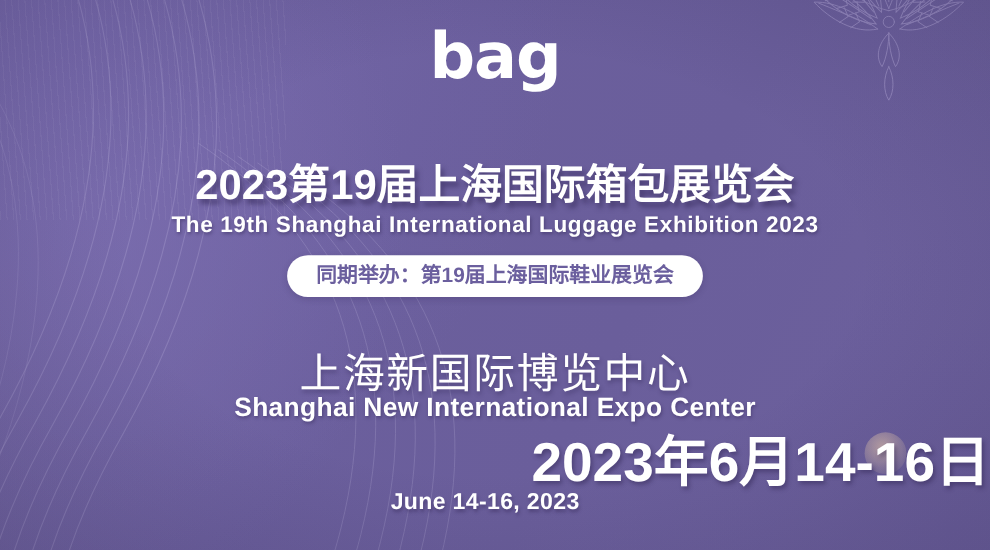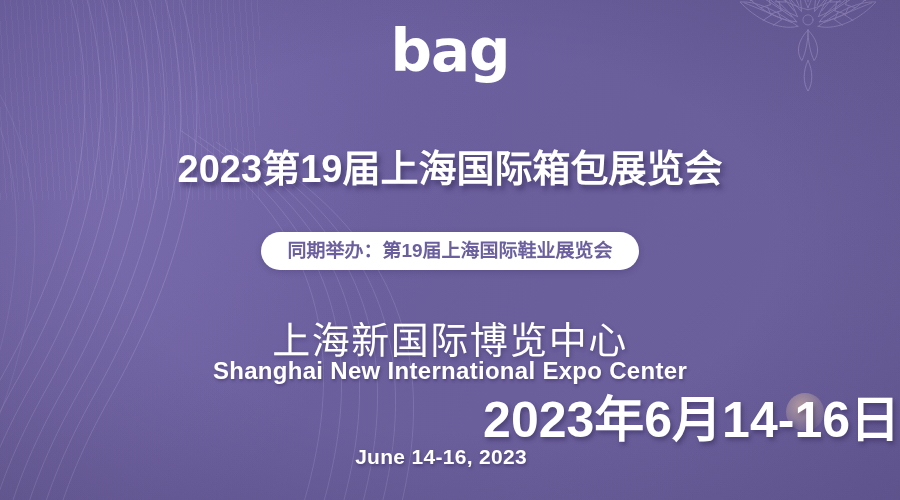--- a/index.html
+++ b/index.html
@@ -312,20 +312,21 @@
 
   <div class="glow-dot"></div>
   <div class="bg-vignette"></div>
 
   <div class="content">
 
     <div class="logo">bag</div>
 
     <h1 class="title-cn">2023第19届上海国际箱包展览会</h1>
 
+    <div class="title-en">The 19th Shanghai International Luggage Exhibition 2023</div>
 
     <div class="badge-row">
       <span class="badge">同期举办：第19届上海国际鞋业展览会</span>
     </div>
 
     <div class="venue-cn">上海新国际博览中心</div>
 
     <div class="venue-en">Shanghai New International Expo Center</div>
 
     <div class="date-cn">2023年6月14-16日</div>

